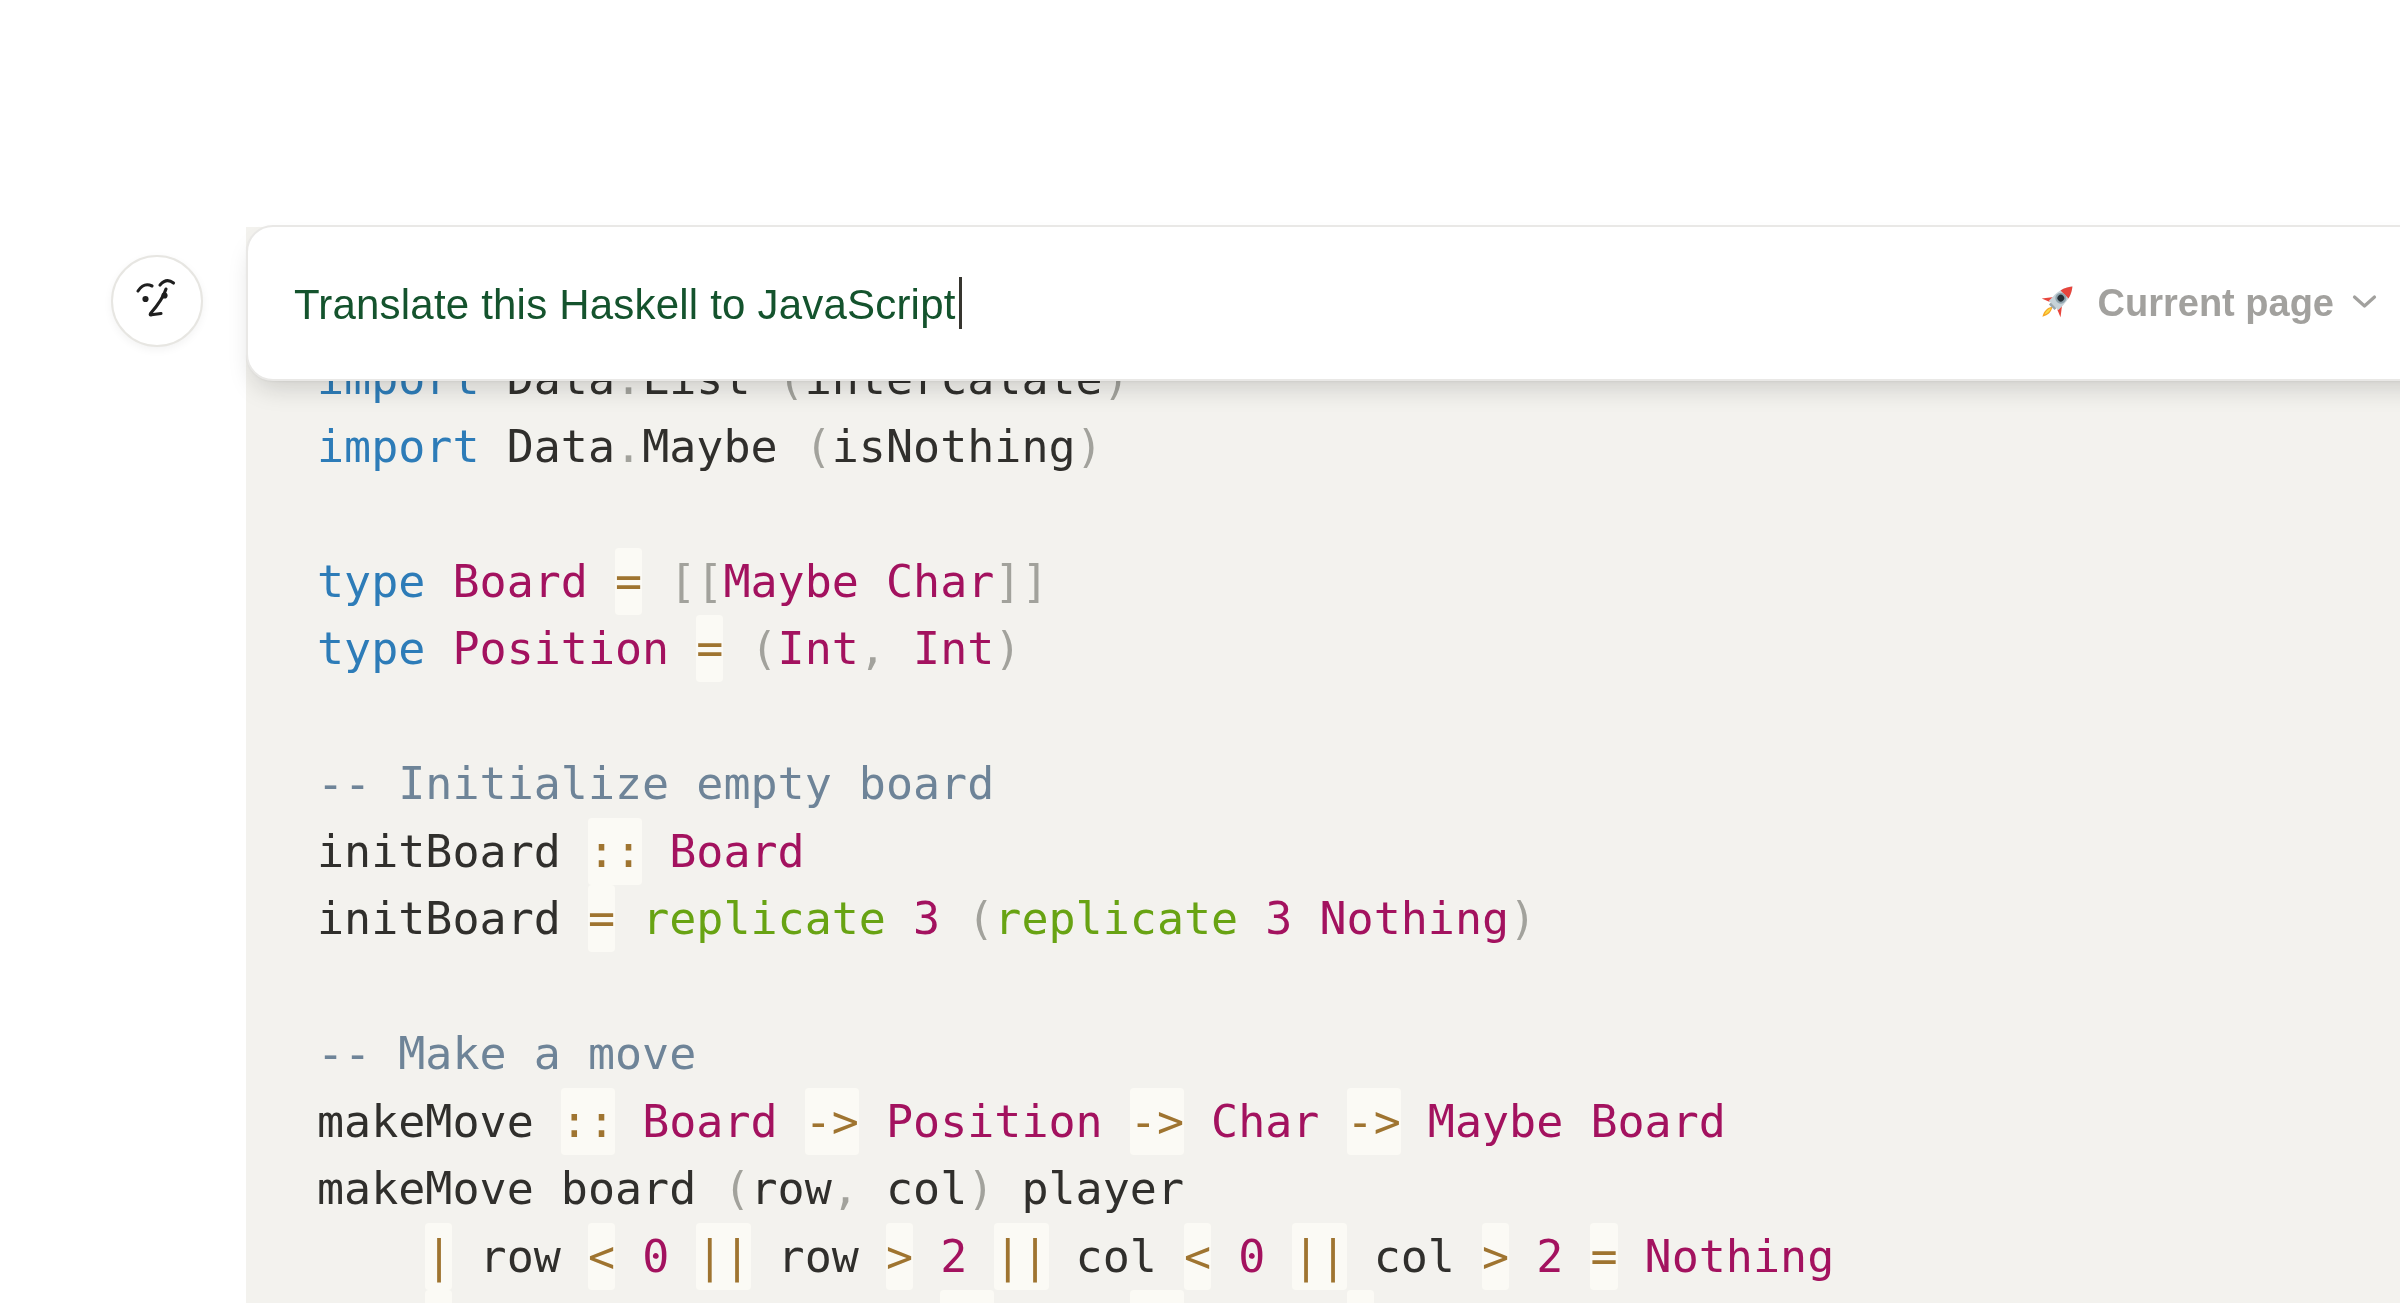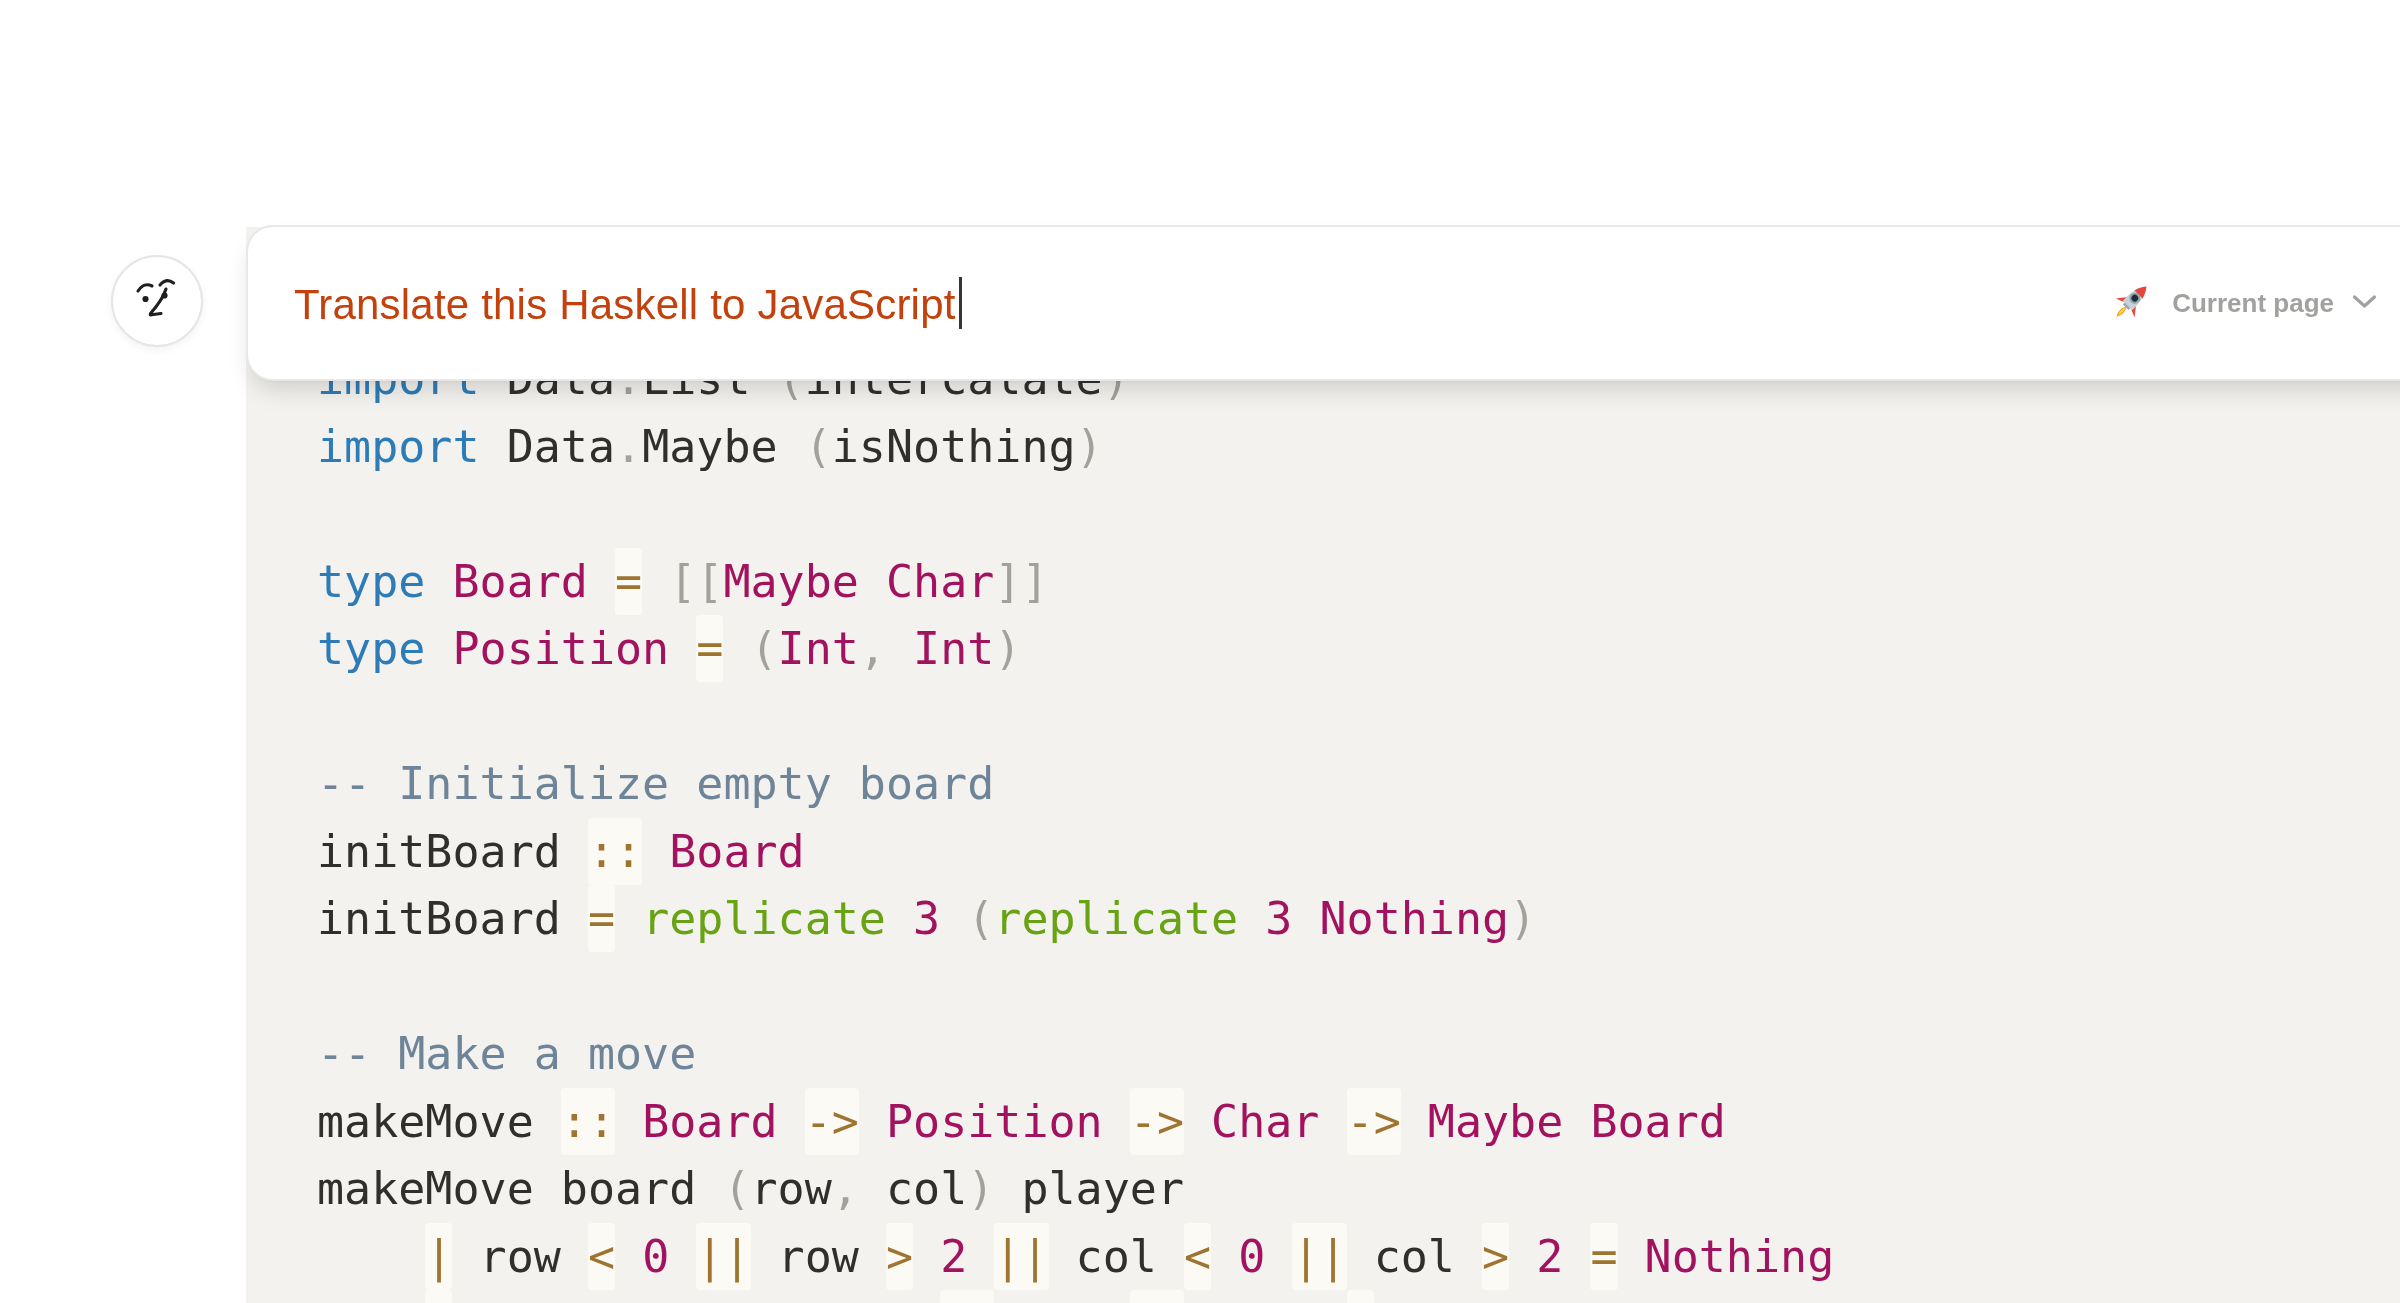--- a/index.html
+++ b/index.html
@@ -40,33 +40,33 @@
     box-sizing:border-box;
     background:#ffffff;
     border:2px solid var(--c-bar_border,#e9e8e6);
     border-radius:27px;
     box-shadow:0 14px 26px -8px rgba(20,20,20,0.18),0 1px 2px rgba(0,0,0,0.04);
     z-index:5;
     display:flex;align-items:center;
     padding-left:46px;
   }
   .prompt-text{
-    font-size:42px;color:#c2410c;letter-spacing:0.2px;
+    font-size:42px;color:#14532d;letter-spacing:0.2px;
     white-space:pre;
   }
   .caret{
     display:inline-block;width:3px;height:52px;margin-left:3px;
     background:var(--c-caret,#36352f);vertical-align:-10px;
   }
   .scope{
     position:absolute;right:80px;top:50%;transform:translateY(-50%);
     display:flex;align-items:center;gap:17px;cursor:default;
   }
   .scope-label{
-    font-size:26px;font-weight:600;color:var(--c-muted_text,#a2a19e);
+    font-size:38px;font-weight:600;color:var(--c-muted_text,#a2a19e);
     white-space:nowrap;
   }
   
   .ai-badge{
     position:absolute;left:111px;top:255px;width:92px;height:92px;
     box-sizing:border-box;border-radius:50%;
     background:#ffffff;border:2px solid #e7e6e2;
     box-shadow:0 3px 9px rgba(0,0,0,0.05);
     display:flex;align-items:center;justify-content:center;
     z-index:6;

